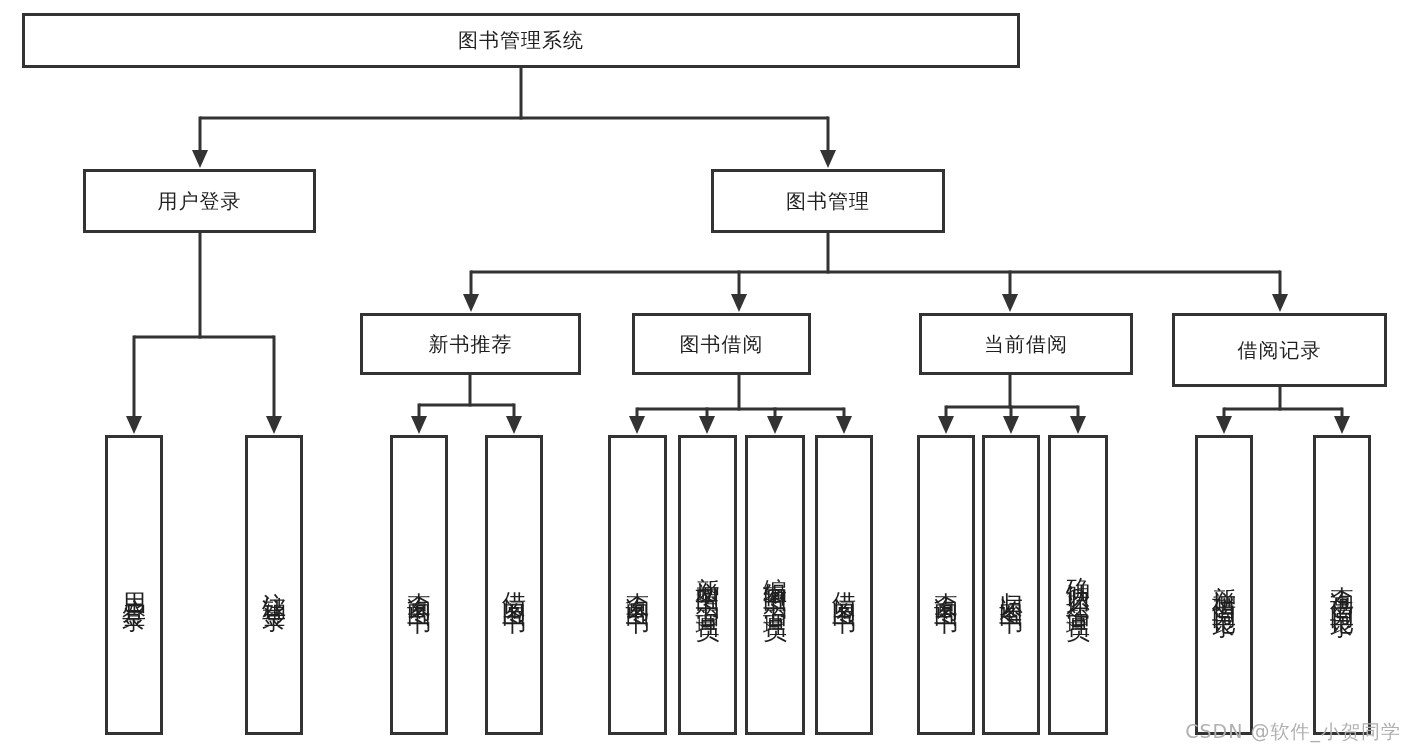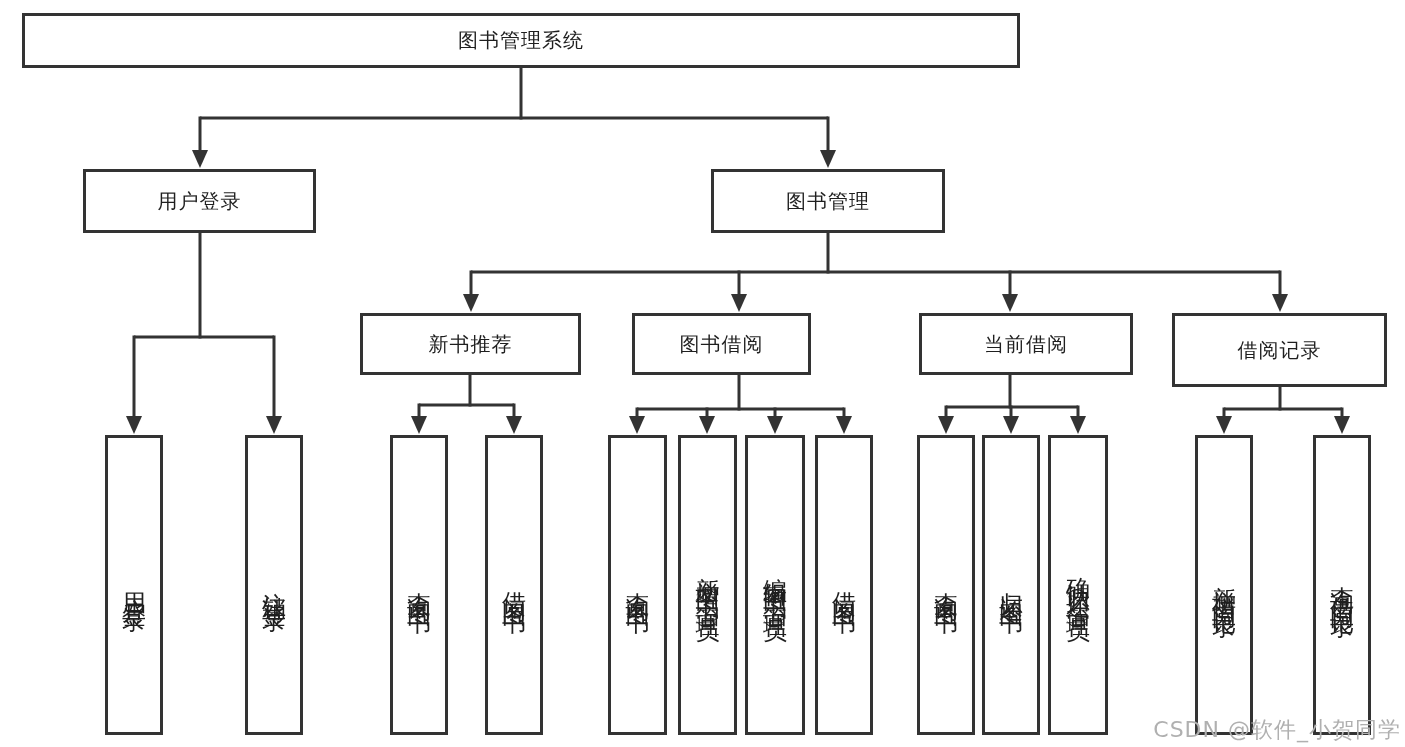--- a/index.html
+++ b/index.html
@@ -42,21 +42,21 @@
     writing-mode: vertical-rl;
     text-orientation: mixed;
     font-size: 24px;
     letter-spacing: 6px;
     line-height: 1;
   }
   .watermark {
     position: absolute;
     right: 4px;
     bottom: 2px;
-    font-size: 22px;
+    font-size: 19px;
     color: #b0b0b0;
     letter-spacing: 1px;
     white-space: nowrap;
     pointer-events: none;
   }
 </style>
 </head>
 <body>
 
 <div class="canvas">

